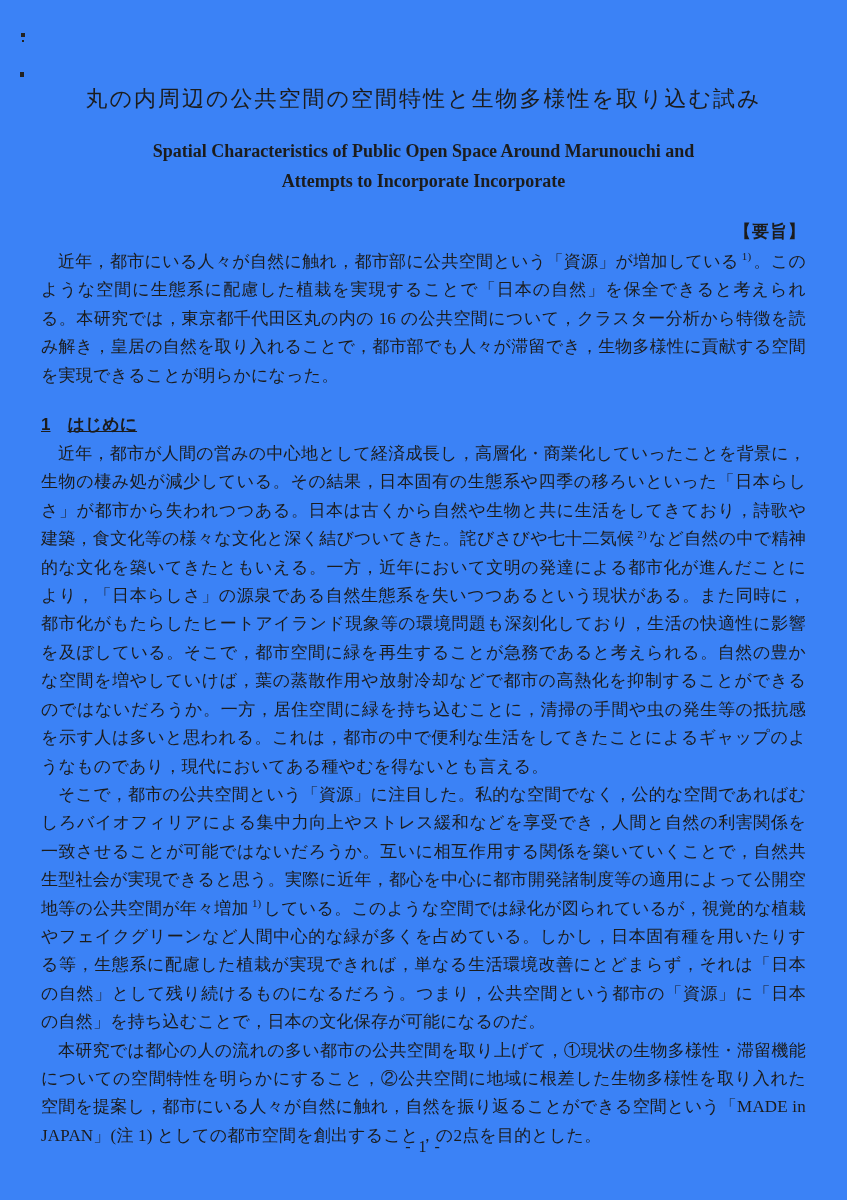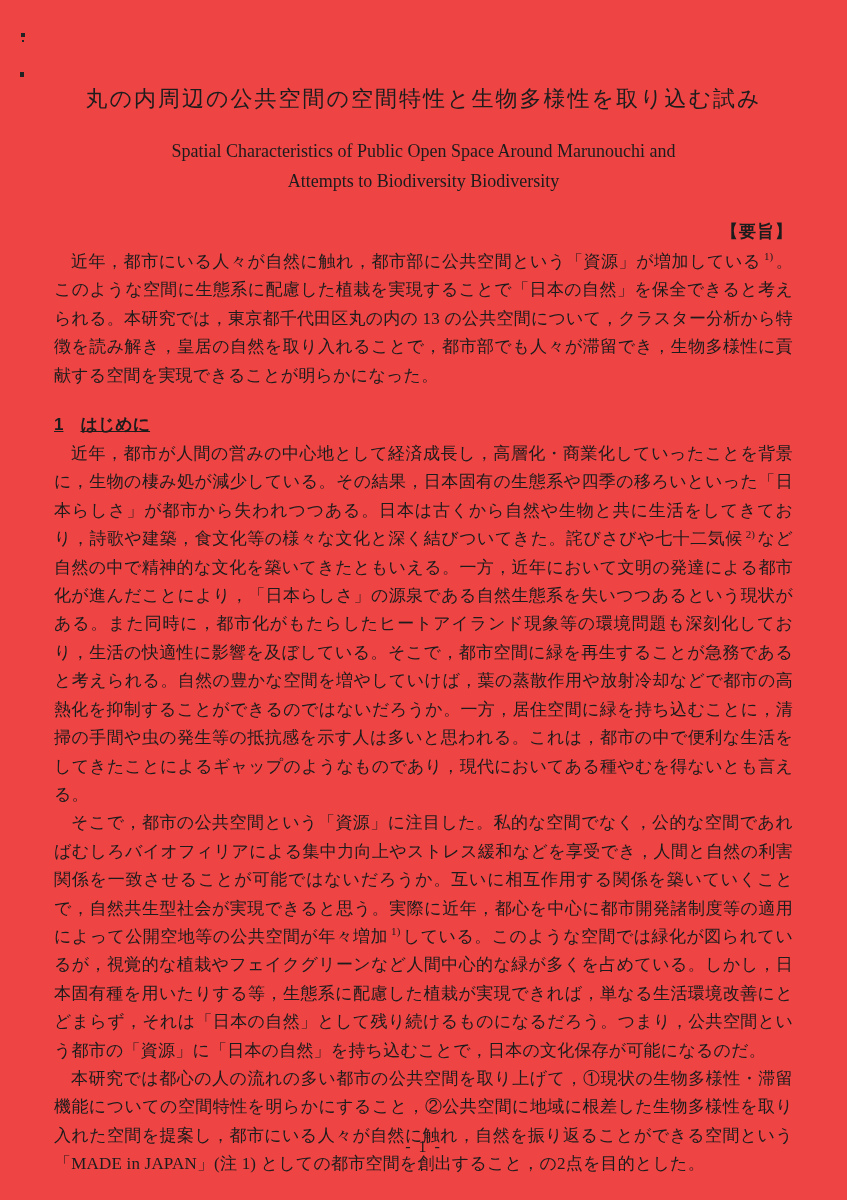--- a/index.html
+++ b/index.html
@@ -11,44 +11,44 @@
     width: 847px;
     height: 1200px;
     position: relative;
     font-family: "Liberation Serif", "DejaVu Serif", serif;
     color: #1c1c1c;
     overflow: hidden;
   }
   .page {
     position: absolute;
     inset: 0;
-    padding: 0 54px;
+    padding: 0 41px;
     box-sizing: border-box;
-    background: #ef4444;
+    background: #3b82f6;
   }
   
   .artifact {
     position: absolute;
     background: #222222;
   }
   .artifact.a1 { left: 21px; top: 33px; width: 4px; height: 4px; box-shadow: 0 6px 0 -1px #222222; }
   .artifact.a2 { left: 20px; top: 72px; width: 4px; height: 5px; }
 
   .title-ja {
     margin: 82px 0 0 0;
     text-align: center;
     font-size: 22px;
     font-weight: normal;
     letter-spacing: 2px;
     line-height: 34px;
   }
   .title-en {
     margin: 20px 0 0 0;
     text-align: center;
-    font-weight: normal;
+    font-weight: bold;
     font-size: 18px;
     line-height: 30px;
   }
   .title-en .en-line { display: block; }
 
   .abstract-heading {
     margin-top: 24px;
     text-align: right;
     font-family: "Liberation Sans", "DejaVu Sans", sans-serif;
     font-weight: bold;
@@ -96,26 +96,26 @@
 
 <div class="page">
 
   <div class="artifact a1"></div>
   <div class="artifact a2"></div>
 
   <h1 class="title-ja">丸の内周辺の公共空間の空間特性と生物多様性を取り込む試み</h1>
 
   <h2 class="title-en">
     <span class="en-line">Spatial Characteristics of Public Open Space Around Marunouchi and</span>
-    <span class="en-line">Attempts to Biodiversity Biodiversity</span>
+    <span class="en-line">Attempts to Incorporate Incorporate</span>
   </h2>
 
   <div class="abstract-heading">【要旨】</div>
 
-  <p class="body-text abstract"><span>近年，都市にいる人々が自然に触れ，都市部に公共空間という「資源」が増加している</span><sup class="ref">1)</sup><span>。このような空間に生態系に配慮した植栽を実現することで「日本の自然」を保全できると考えられる。本研究では，東京都千代田区丸の内の 13 の公共空間について，クラスター分析から特徴を読み解き，皇居の自然を取り入れることで，都市部でも人々が滞留でき，生物多様性に貢献する空間を実現できることが明らかになった。</span></p>
+  <p class="body-text abstract"><span>近年，都市にいる人々が自然に触れ，都市部に公共空間という「資源」が増加している</span><sup class="ref">1)</sup><span>。このような空間に生態系に配慮した植栽を実現することで「日本の自然」を保全できると考えられる。本研究では，東京都千代田区丸の内の 16 の公共空間について，クラスター分析から特徴を読み解き，皇居の自然を取り入れることで，都市部でも人々が滞留でき，生物多様性に貢献する空間を実現できることが明らかになった。</span></p>
 
   <div class="section-heading">
     <span class="sec-num">1</span><span>はじめに</span>
   </div>
 
   <p class="body-text"><span>近年，都市が人間の営みの中心地として経済成長し，高層化・商業化していったことを背景に，生物の棲み処が減少している。その結果，日本固有の生態系や四季の移ろいといった「日本らしさ」が都市から失われつつある。日本は古くから自然や生物と共に生活をしてきており，詩歌や建築，食文化等の様々な文化と深く結びついてきた。詫びさびや七十二気候</span><sup class="ref">2)</sup><span>など自然の中で精神的な文化を築いてきたともいえる。一方，近年において文明の発達による都市化が進んだことにより，「日本らしさ」の源泉である自然生態系を失いつつあるという現状がある。また同時に，都市化がもたらしたヒートアイランド現象等の環境問題も深刻化しており，生活の快適性に影響を及ぼしている。そこで，都市空間に緑を再生することが急務であると考えられる。自然の豊かな空間を増やしていけば，葉の蒸散作用や放射冷却などで都市の高熱化を抑制することができるのではないだろうか。一方，居住空間に緑を持ち込むことに，清掃の手間や虫の発生等の抵抗感を示す人は多いと思われる。これは，都市の中で便利な生活をしてきたことによるギャップのようなものであり，現代においてある種やむを得ないとも言える。</span></p>
 
   <p class="body-text"><span>そこで，都市の公共空間という「資源」に注目した。私的な空間でなく，公的な空間であればむしろバイオフィリアによる集中力向上やストレス緩和などを享受でき，人間と自然の利害関係を一致させることが可能ではないだろうか。互いに相互作用する関係を築いていくことで，自然共生型社会が実現できると思う。実際に近年，都心を中心に都市開発諸制度等の適用によって公開空地等の公共空間が年々増加</span><sup class="ref">1)</sup><span>している。このような空間では緑化が図られているが，視覚的な植栽やフェイクグリーンなど人間中心的な緑が多くを占めている。しかし，日本固有種を用いたりする等，生態系に配慮した植栽が実現できれば，単なる生活環境改善にとどまらず，それは「日本の自然」として残り続けるものになるだろう。つまり，公共空間という都市の「資源」に「日本の自然」を持ち込むことで，日本の文化保存が可能になるのだ。</span></p>
 
   <p class="body-text">本研究では都心の人の流れの多い都市の公共空間を取り上げて，①現状の生物多様性・滞留機能についての空間特性を明らかにすること，②公共空間に地域に根差した生物多様性を取り入れた空間を提案し，都市にいる人々が自然に触れ，自然を振り返ることができる空間という「MADE in JAPAN」(注 1) としての都市空間を創出すること，の2点を目的とした。</p>

